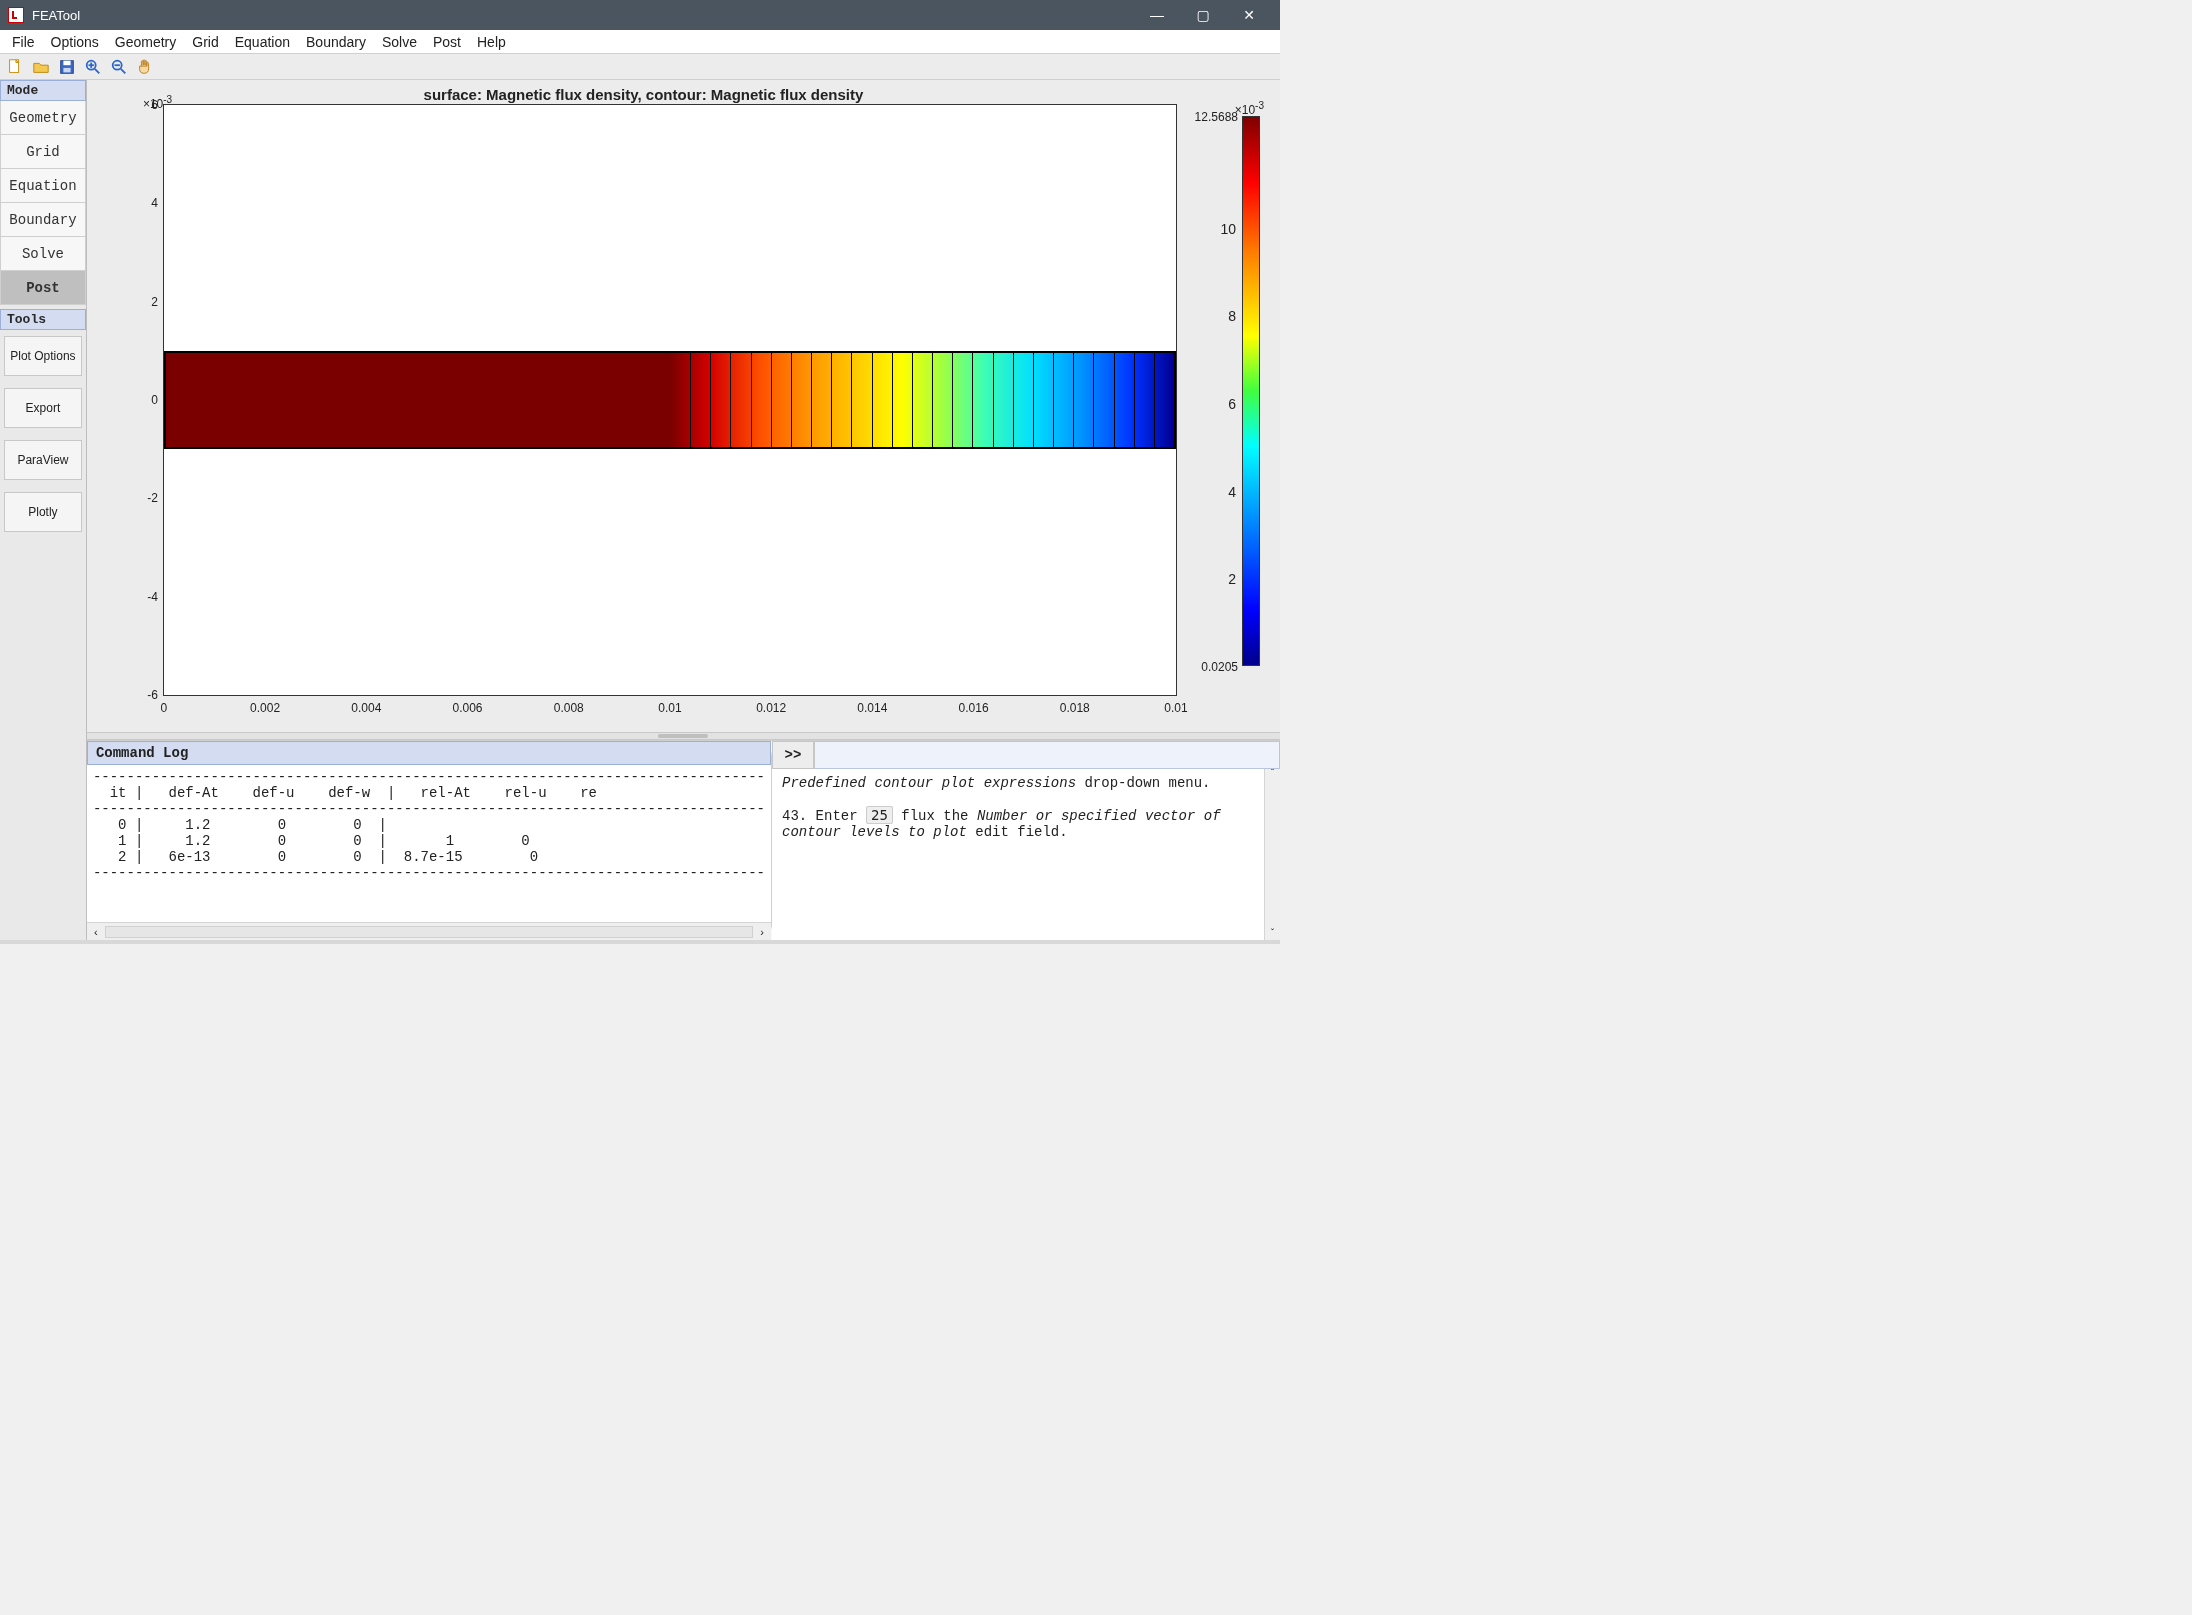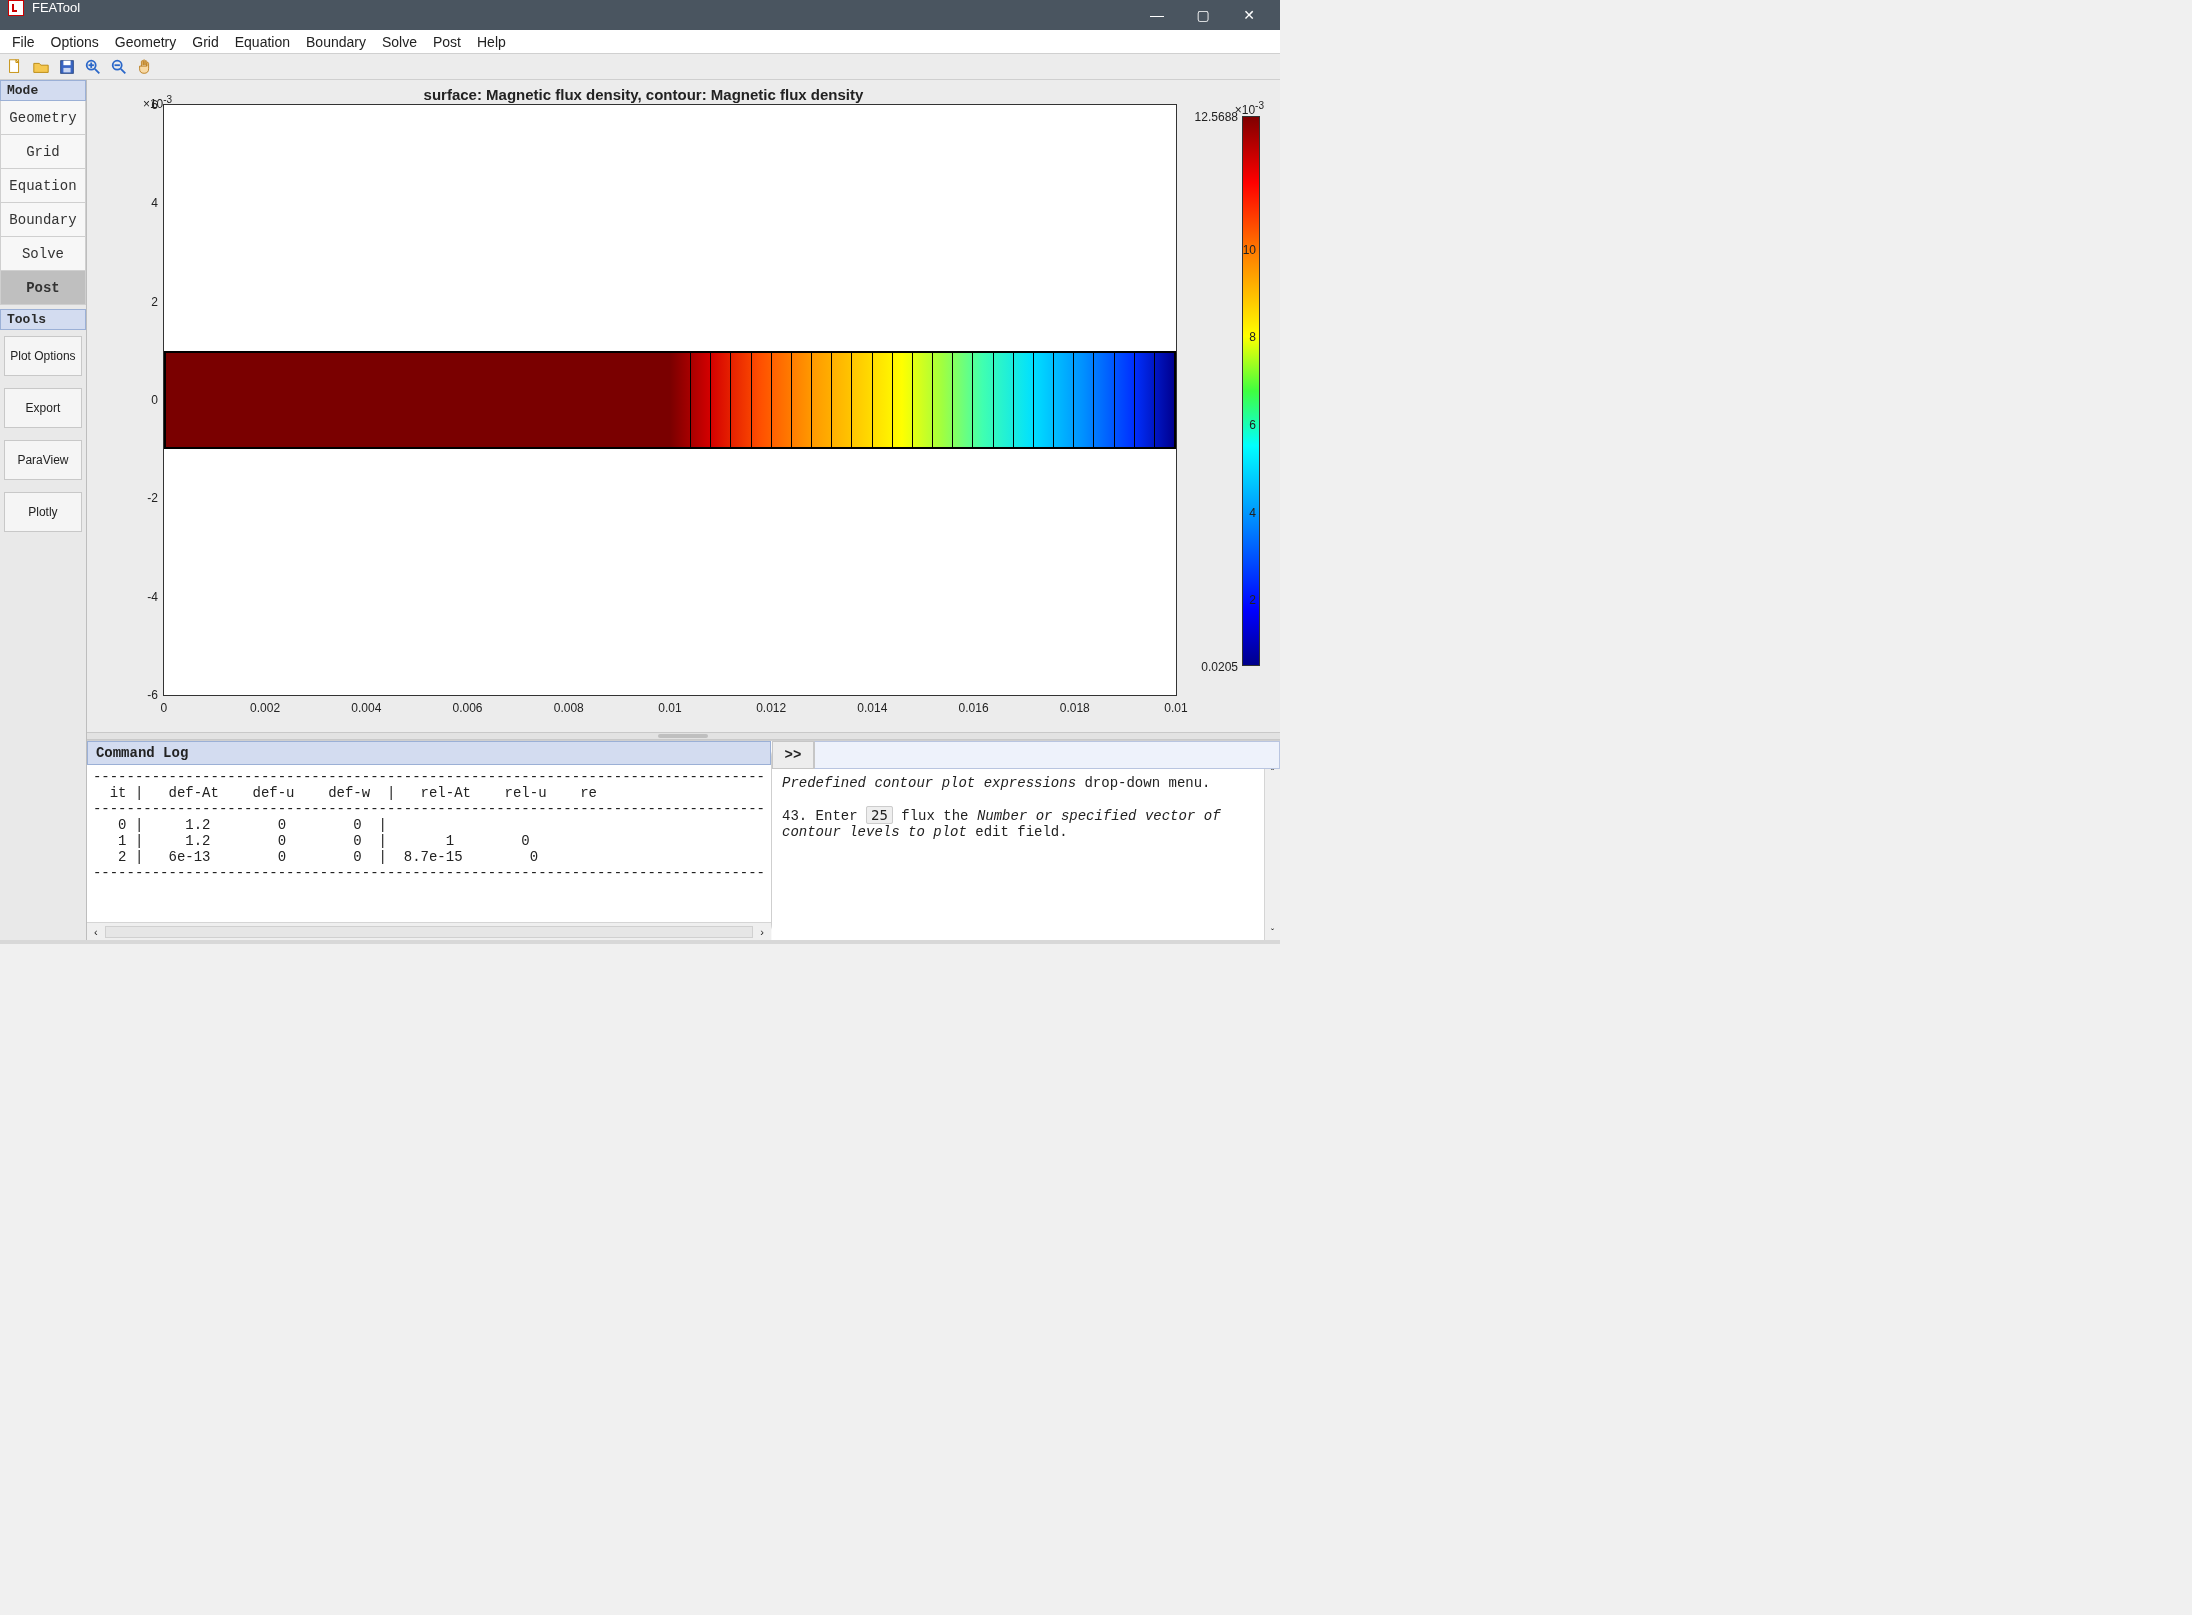--- a/index.html
+++ b/index.html
@@ -11,25 +11,26 @@
   color: #222;
   width: 1280px;
   height: 944px;
   overflow: hidden;
   box-sizing: border-box;
 }
 * { box-sizing: border-box; }
 
 
 .titlebar {
-  height: 30px;
+  height: 24px;
   background: #4a5560;
   color: #fff;
   display: flex;
-  padding: 0 8px;
+  align-items: center;
+  padding: 15px 8px;
 }
 .titlebar .appicon {
   width: 16px; height: 16px;
   background: #fff;
   border: 1px solid #c00;
   margin-right: 8px;
   position: relative;
 }
 .titlebar .appicon::after {
   content: "";
@@ -208,24 +209,23 @@
   right: 12px;
   width: 18px;
   height: 550px;
   border: 1px solid #333;
   background: linear-gradient(to top,
     #00008b 0%, #0000ff 10%, #0080ff 25%, #00ffff 40%,
     #40ff40 50%, #ffff00 60%, #ff8000 75%, #ff0000 88%, #800000 100%);
 }
 .cbtick {
   position: absolute;
-  right: 16px;
-  font-size: 12px;
+  right: 36px;
+  font-size: 14px;
   transform: translateY(-50%);
-  margin-top: 21px;
 }
 .cblabel {
   position: absolute;
   right: 34px;
   font-size: 12px;
 }
 
 .splitter {
   height: 8px;
   background: #e2e2e2;

